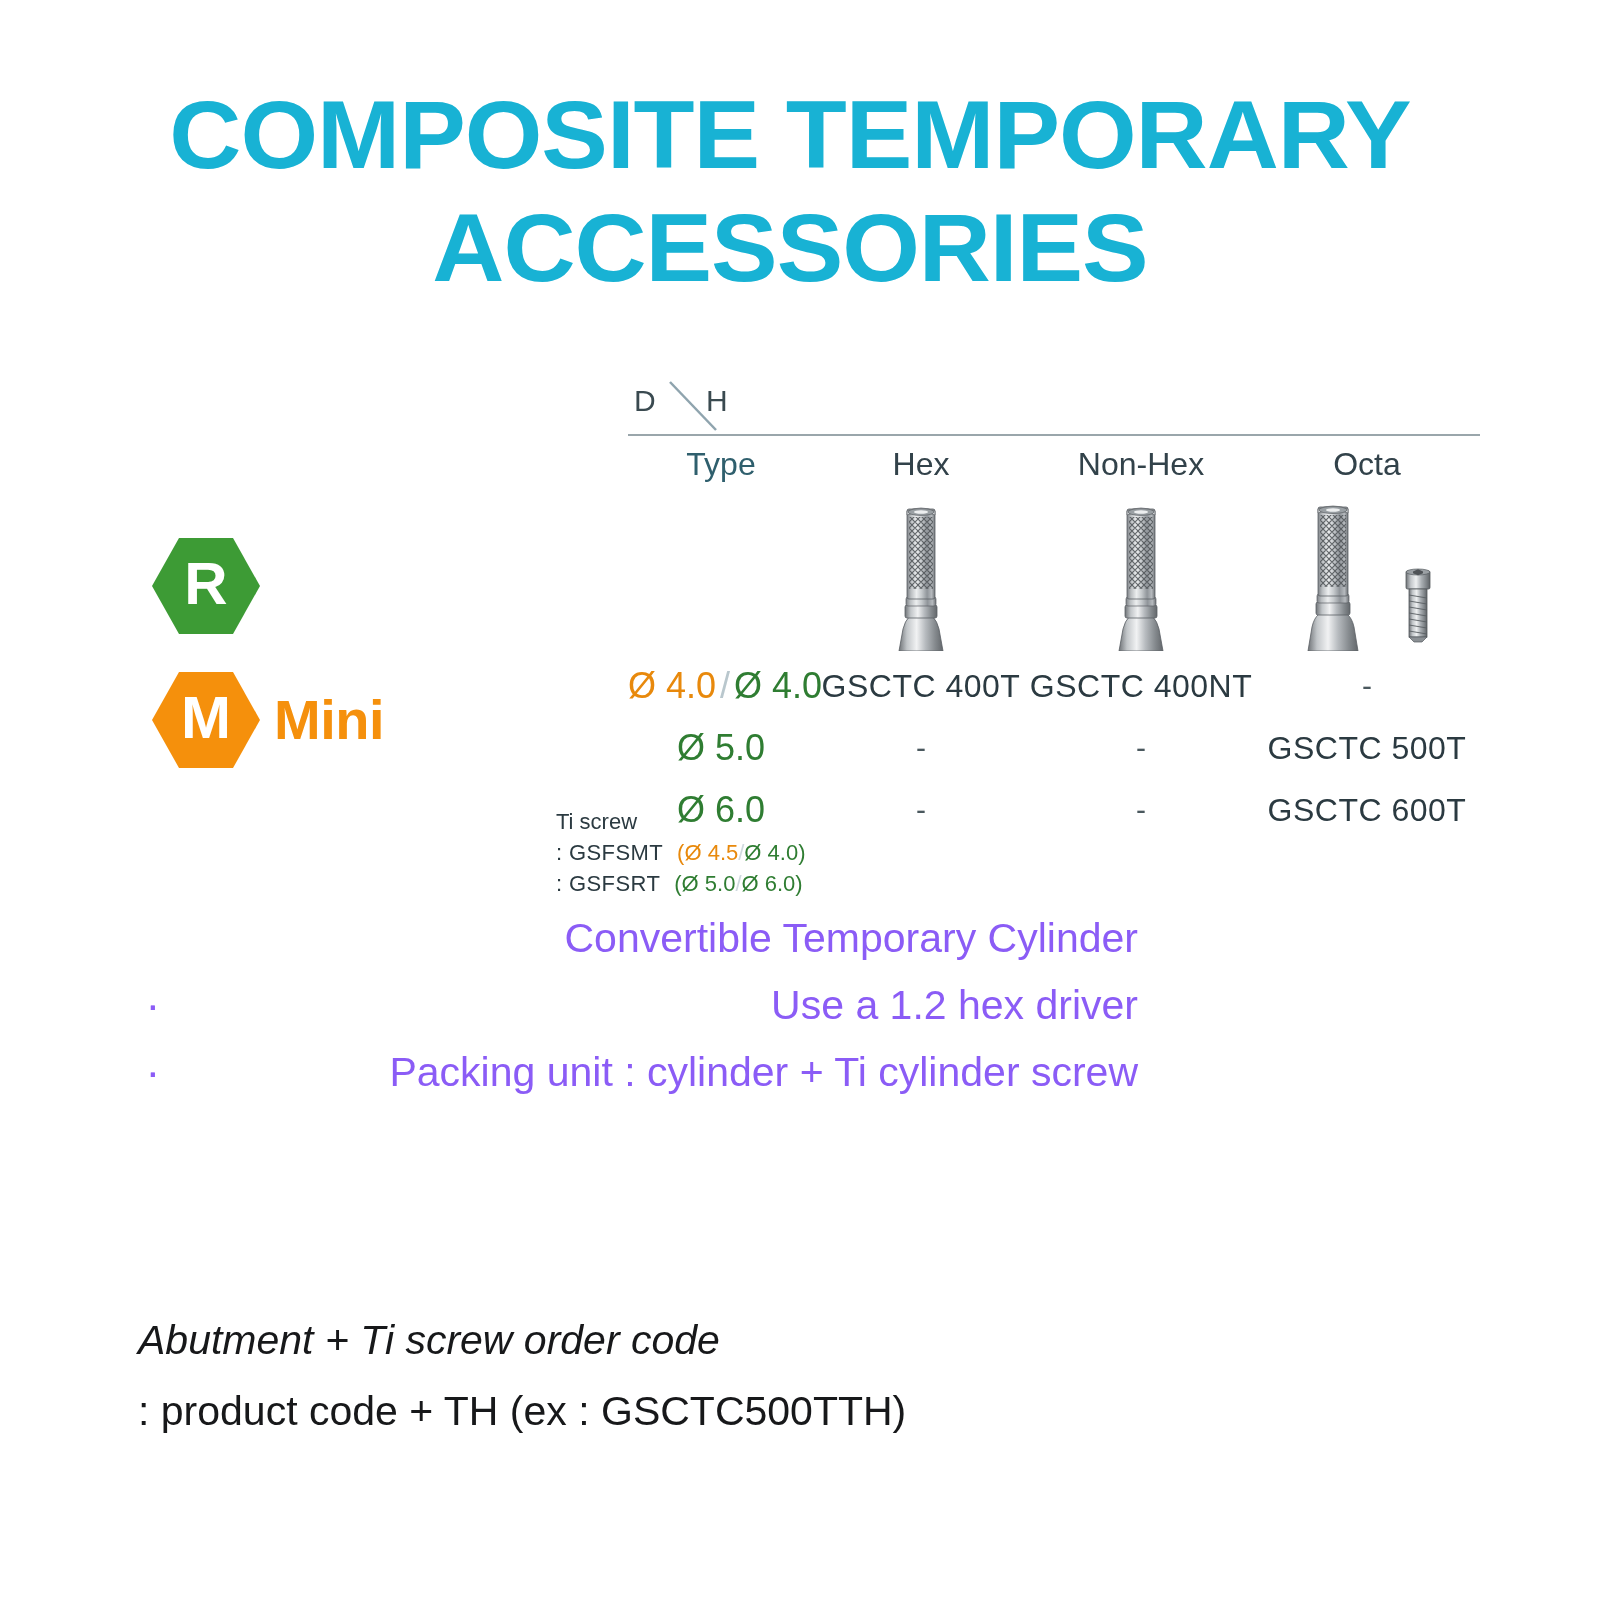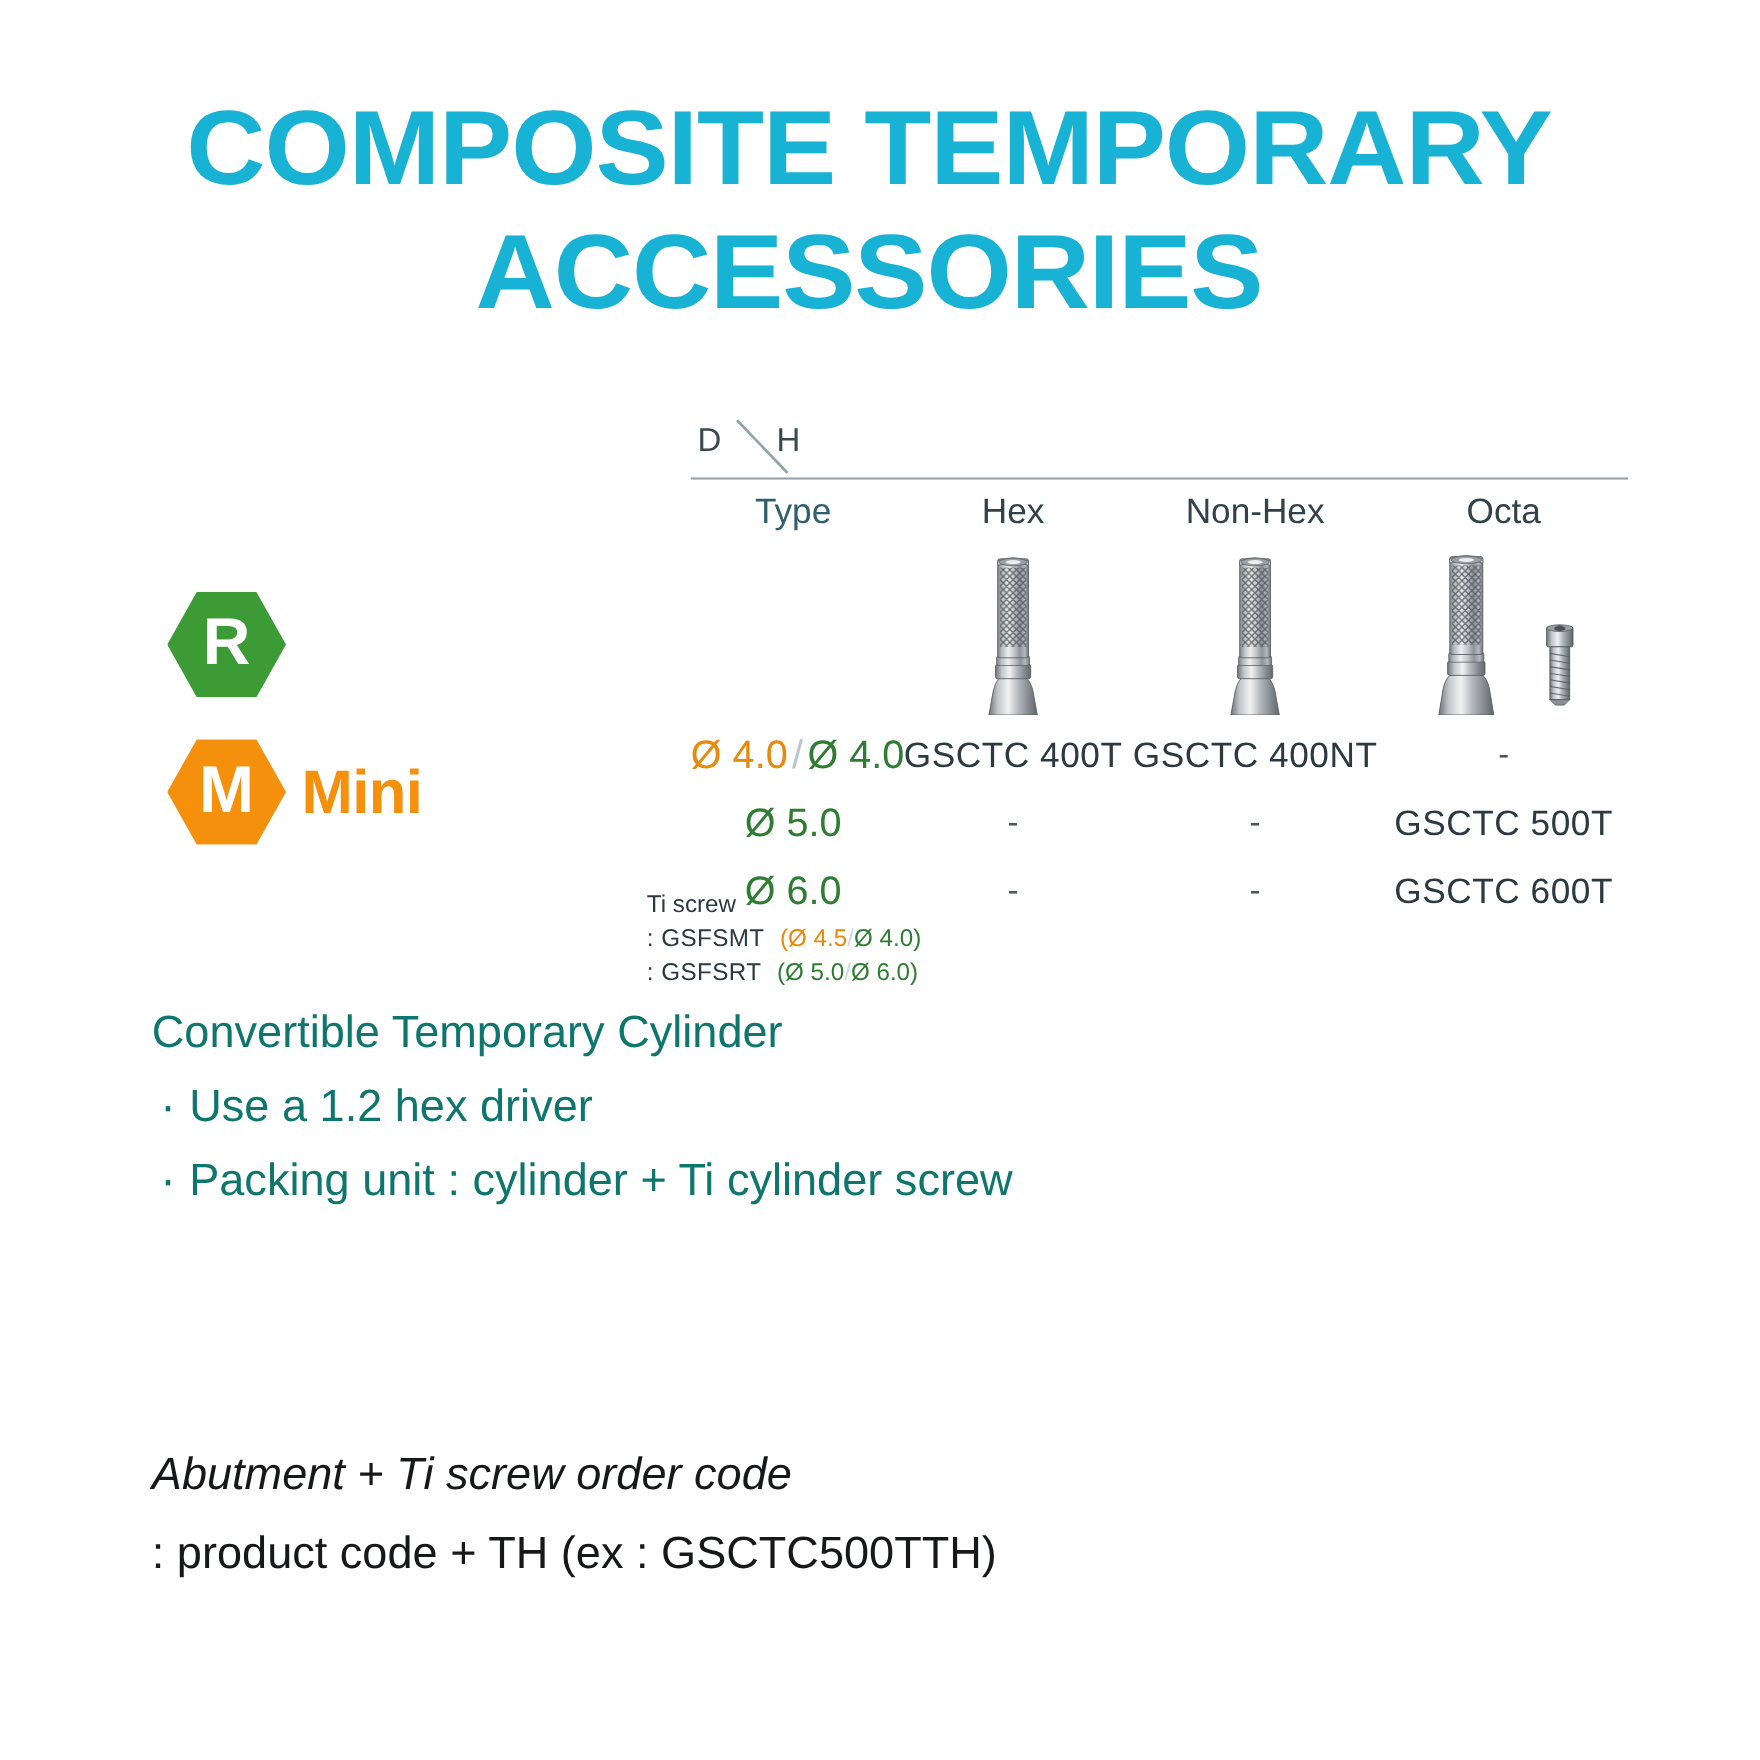--- a/index.html
+++ b/index.html
@@ -158,37 +158,37 @@
 
   
   #ti-screw-note {
     position: absolute;
     left: 556px;
     top: 806px;
     font-size: 22px;
     line-height: 1.42;
     color: #2b3a41;
     white-space: nowrap;
-    margin-left: 32px;
   }
   #ti-screw-note .code { letter-spacing: 0.4px; }
   #ti-screw-note .d-mini { color: #e8890c; }
   #ti-screw-note .d-reg  { color: #2f7d32; }
   #ti-screw-note .d-sep  { color: #cfd9de; }
   #ti-screw-note .pad { display: inline-block; width: 14px; }
 
   
   #description {
     position: absolute;
     left: 138px;
     top: 918px;
     width: 1000px;
     font-size: 41px;
-    color: #0f766e;
+    color: #8b5cf6;
     line-height: 1.0;
+    text-align: right;
   }
   #description .desc-title { margin-bottom: 26px; }
   #description .bullets { margin: 0; padding: 0; list-style: none; }
   #description .bullets li {
     margin-bottom: 26px;
     padding-left: 34px;
     position: relative;
   }
   #description .bullets li .dot {
     position: absolute;

